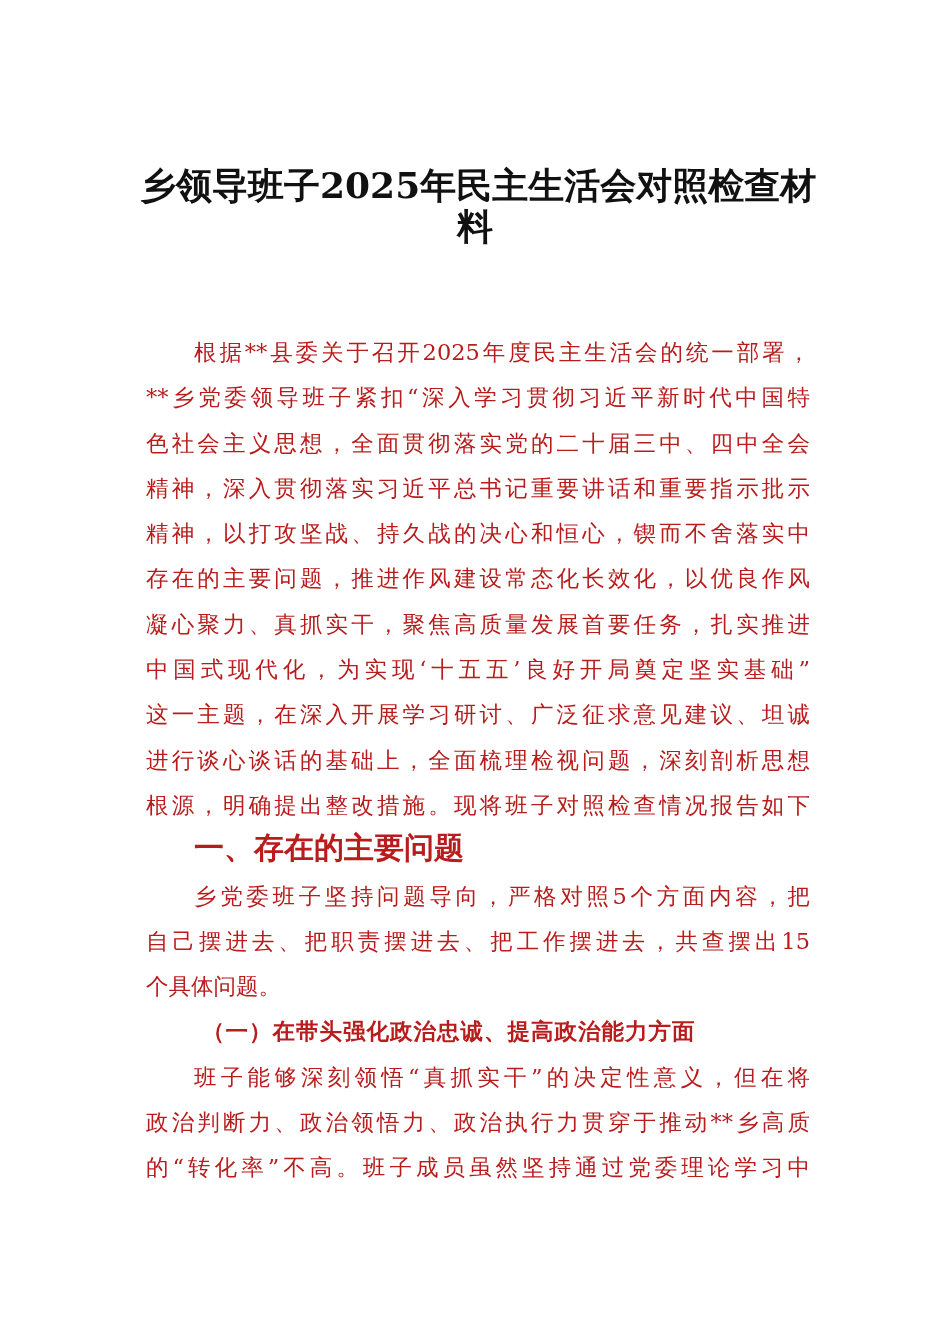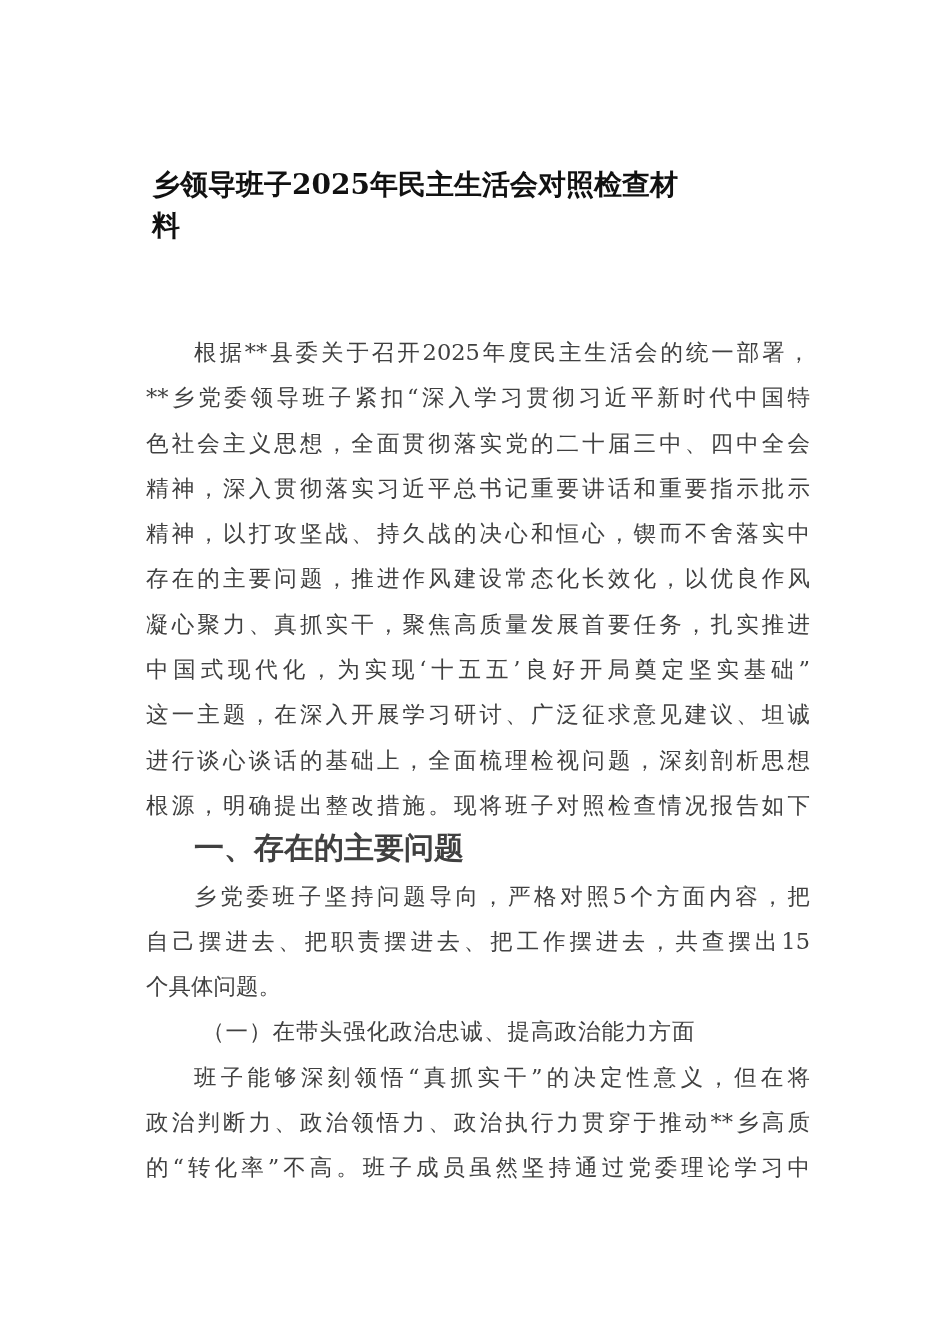--- a/index.html
+++ b/index.html
@@ -18,59 +18,60 @@
     .page {
       position: absolute;
       left: 0;
       top: 0;
       width: 950px;
       height: 1344px;
       background: #ffffff;
     }
     .title {
       position: absolute;
-      left: 152px;
+      left: 140px;
       width: 670px;
+      text-align: center;
       font-family: "DejaVu Serif", "Liberation Serif", serif;
       font-weight: bold;
-      font-size: 28px;
+      font-size: 36px;
       line-height: 42px;
       color: #111;
       margin: 0;
     }
     .title-l1 { top: 164px; white-space: nowrap; letter-spacing: 0px; }
     .title-l2 { top: 205px; }
     .body-text {
       position: absolute;
       left: 146px;
       width: 664px;
       top: 330px;
       font-size: 22.5px;
       line-height: 45.3px;
-      color: #404040;
+      color: #b91c1c;
     }
     .line {
       display: block;
       white-space: nowrap;
       height: 45.3px;
       overflow: visible;
       text-align: justify;
       text-align-last: justify;
     }
     .line.last { text-align-last: left; }
     .indent { padding-left: 48px; }
     .heading1 {
       font-family: Liberation Mono, monospace;
       font-weight: bold;
       font-size: 30px;
       padding-left: 48px;
       text-align-last: left;
     }
     .heading2 {
-      font-weight: normal;
+      font-weight: bold;
       padding-left: 56px;
       text-align-last: left;
       letter-spacing: 1px;
     }
   </style>
 </head>
 <body>
 
 <div class="page">
 

